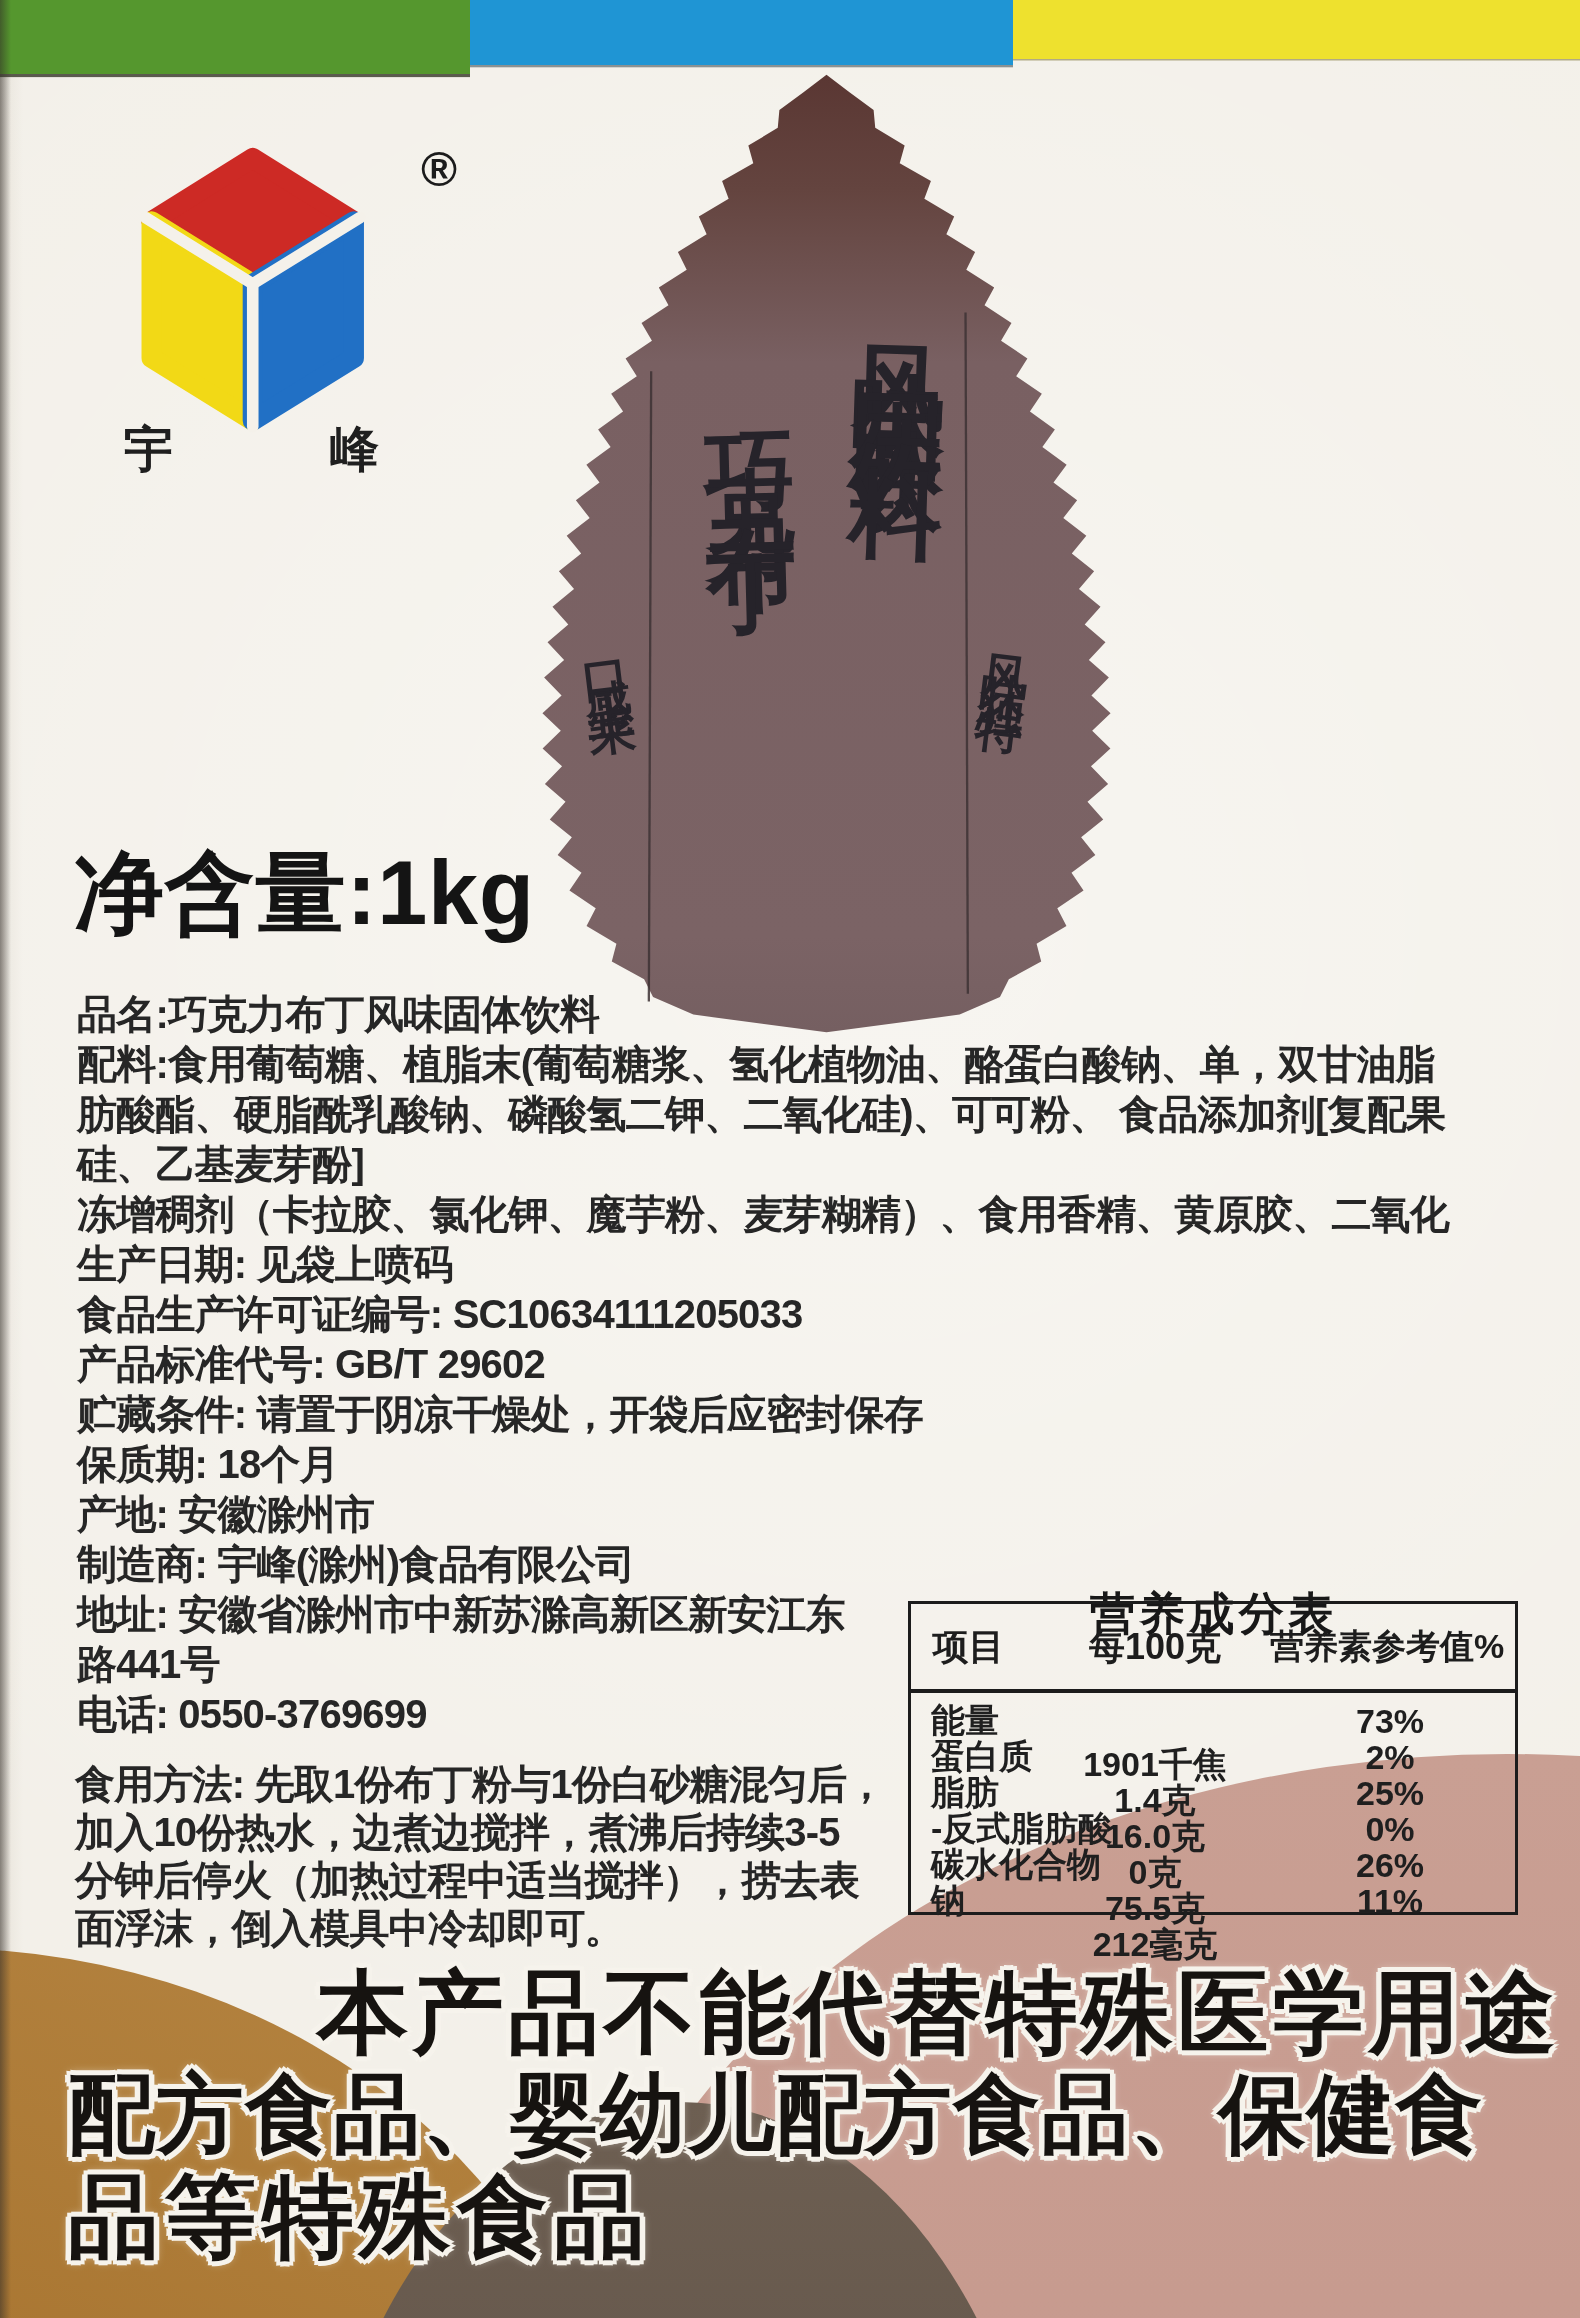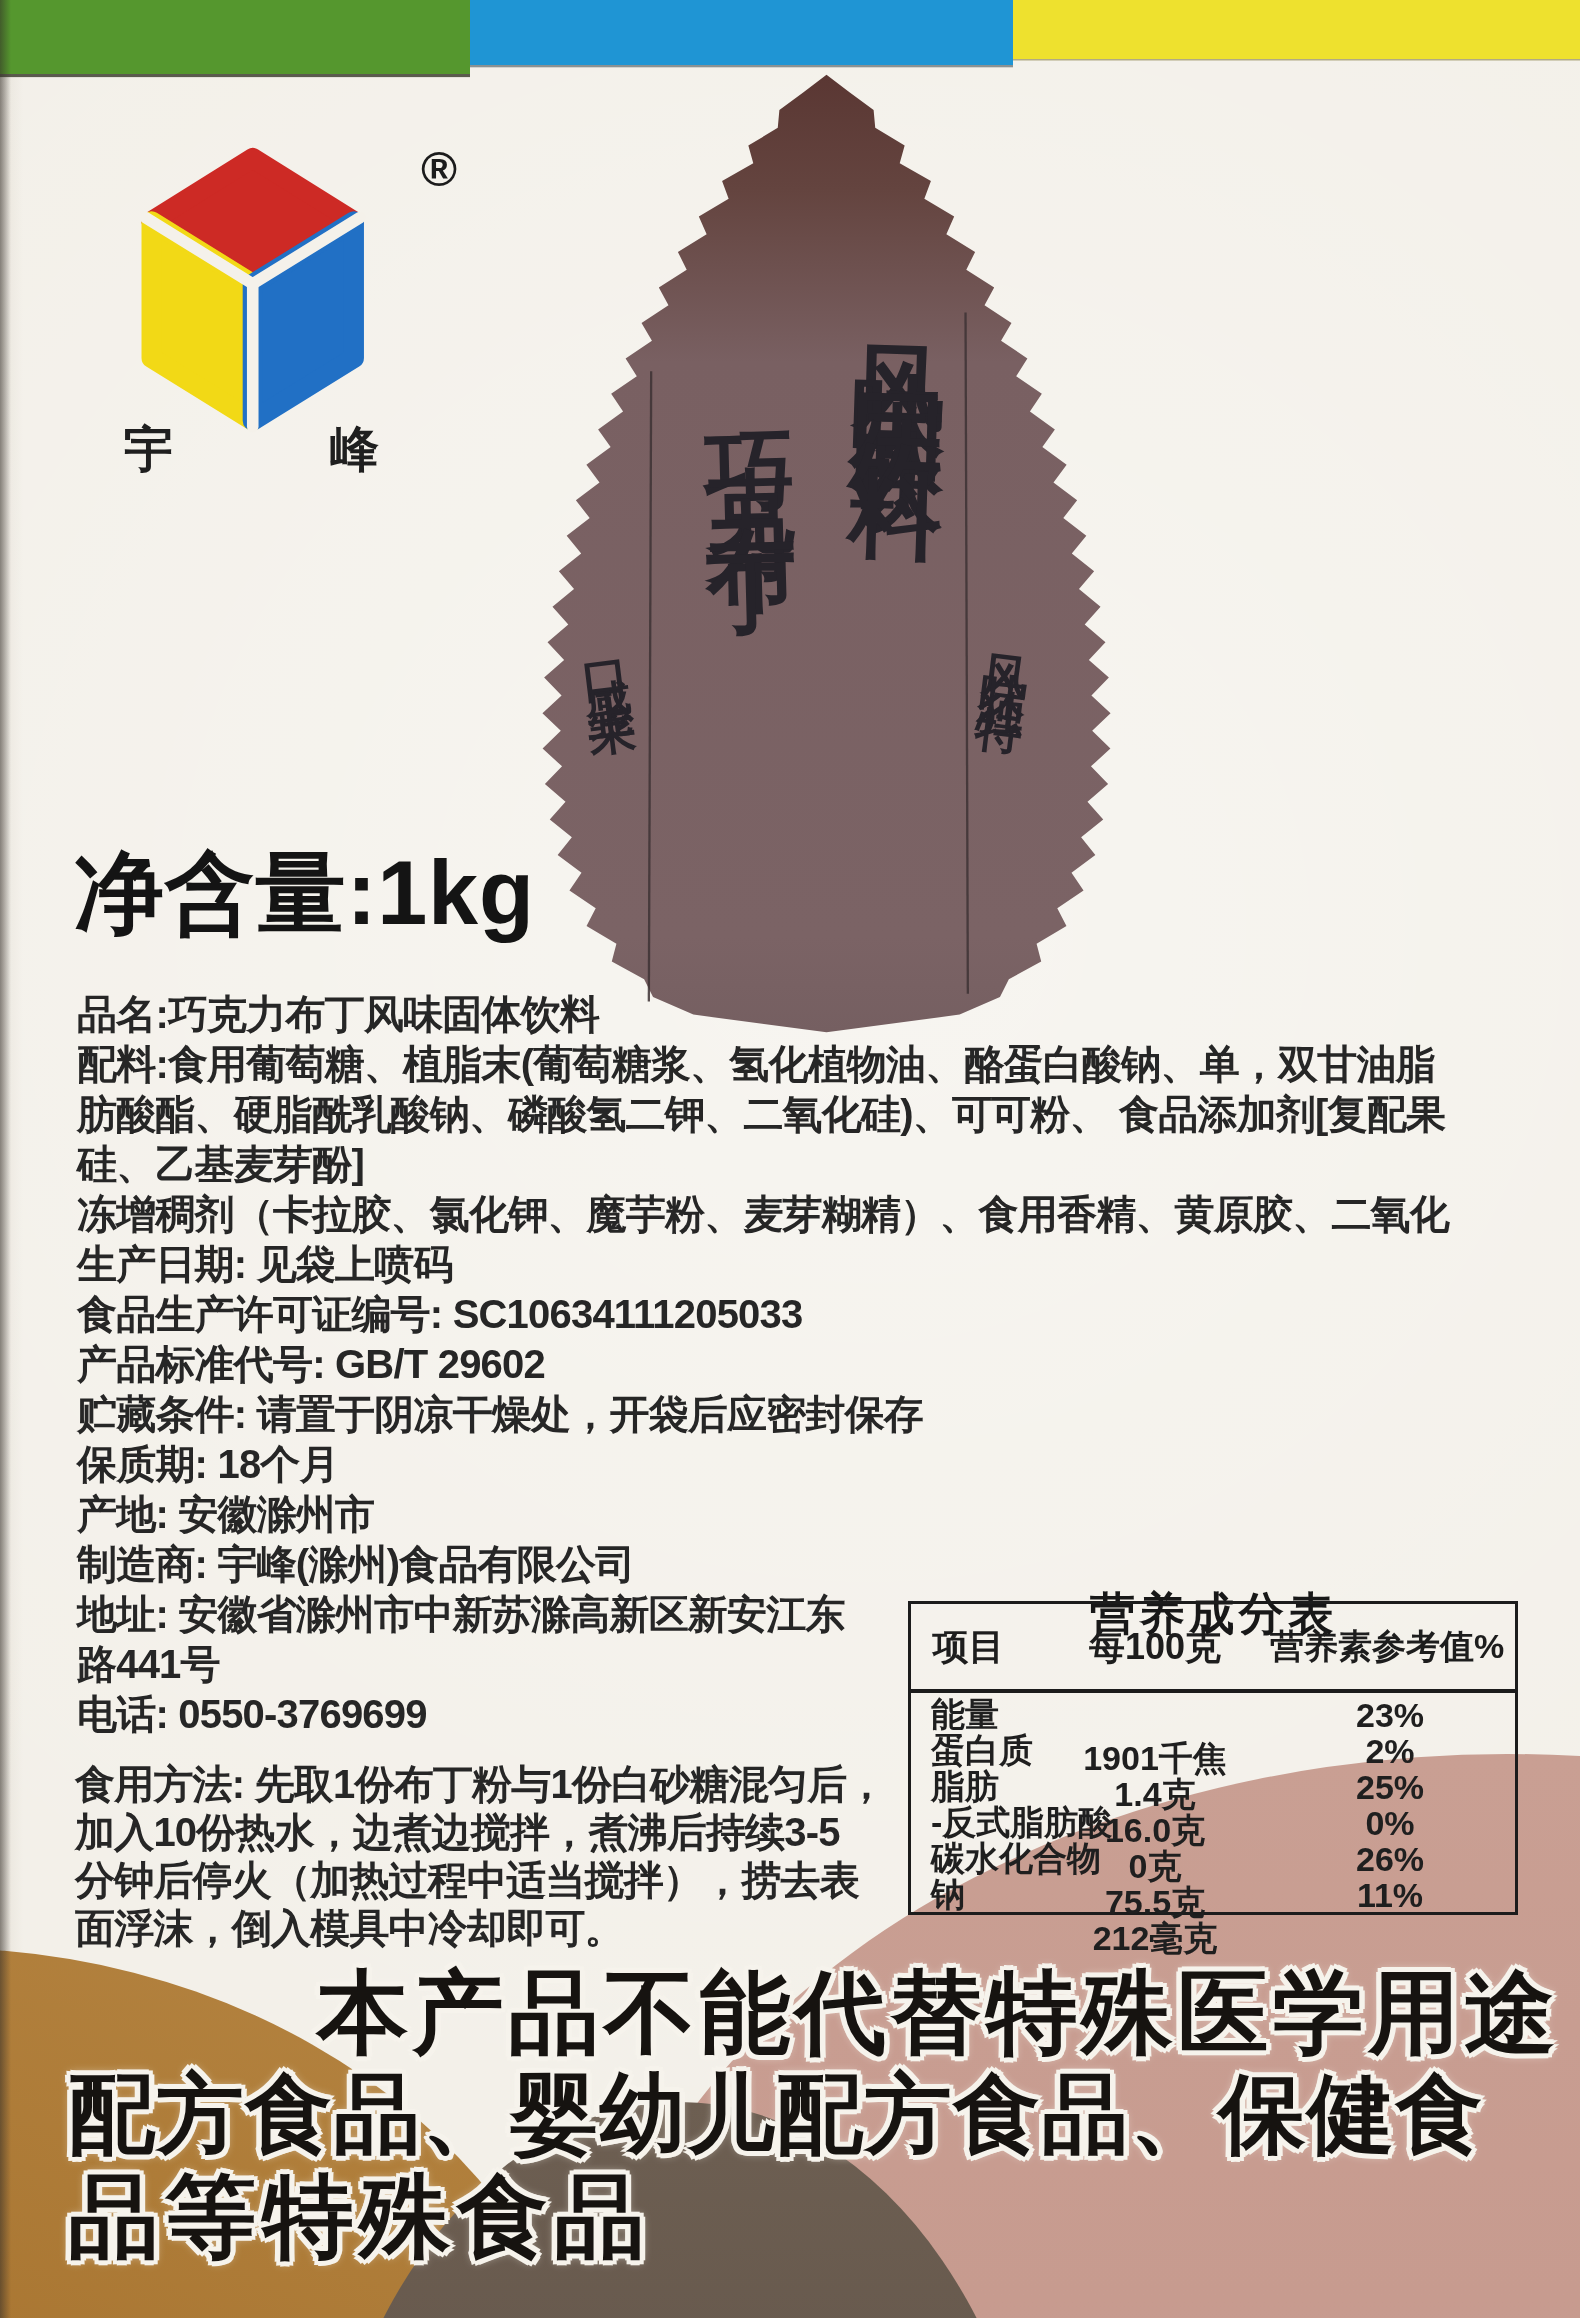--- a/index.html
+++ b/index.html
@@ -40,21 +40,21 @@
   .usage-block{position:absolute;left:75px;top:1760px;z-index:3;}
   .usage-line{font-size:40px;line-height:48px;color:#262626;font-weight:600;white-space:nowrap;letter-spacing:-0.8px;}
   
   .ntitle{position:absolute;left:908px;top:1584px;width:612px;text-align:center;font-size:45px;
     font-weight:800;color:#181818;letter-spacing:4.6px;z-index:3;}
   .ntable{position:absolute;left:908px;top:1601px;width:604px;height:308px;border:3.9px solid #1c1c1c;z-index:3;}
   .nheader{position:relative;height:85px;border-bottom:4.6px solid #1c1c1c;}
   .nheader .h-item{position:absolute;left:21.6px;top:50%;transform:translateY(-50%);font-size:36px;font-weight:800;color:#1d1d1d;}
   .nheader .h-per{position:absolute;left:124px;width:240px;top:50%;transform:translateY(-50%);text-align:center;font-size:36px;font-weight:800;color:#1d1d1d;}
   .nheader .h-ref{position:absolute;right:10.8px;top:50%;transform:translateY(-50%);font-size:34px;font-weight:800;color:#1d1d1d;white-space:nowrap;}
-  .nrows{position:relative;height:218px;padding-top:4px;}
+  .nrows{position:relative;height:218px;padding-top:10px;}
   .nrow{position:relative;height:36px;}
   .ncell{position:absolute;top:50%;transform:translateY(-50%);font-size:34px;font-weight:700;color:#1f1f1f;white-space:nowrap;}
   .ncell.lab{left:20px;}
   .ncell.val{left:124px;width:240px;text-align:center;margin-top:44px;}
   .ncell.ref{left:363px;width:232px;text-align:center;}
   
   .blob{position:absolute;border-radius:50%;z-index:1;}
   .blob-pink{left:580px;top:1754px;width:1855px;height:1360px;
     background:linear-gradient(180deg,#c99f93 0%,#c6998d 60%,#bd9287 100%);}
   .blob-gold{left:-734px;top:1948px;width:1345px;height:1144px;
@@ -153,21 +153,21 @@
     <div class="nheader">
       <span class="h-item">项目</span>
       <span class="h-per">每100克</span>
       <span class="h-ref">营养素参考值%</span>
     </div>
     <div class="nrows">
 
     <div class="nrow">
           <span class="ncell lab">能量</span>
           <span class="ncell val">1901千焦</span>
-          <span class="ncell ref">23%</span>
+          <span class="ncell ref">73%</span>
         </div>
         <div class="nrow">
           <span class="ncell lab">蛋白质</span>
           <span class="ncell val">1.4克</span>
           <span class="ncell ref">2%</span>
         </div>
         <div class="nrow">
           <span class="ncell lab">脂肪</span>
           <span class="ncell val">16.0克</span>
           <span class="ncell ref">25%</span>

